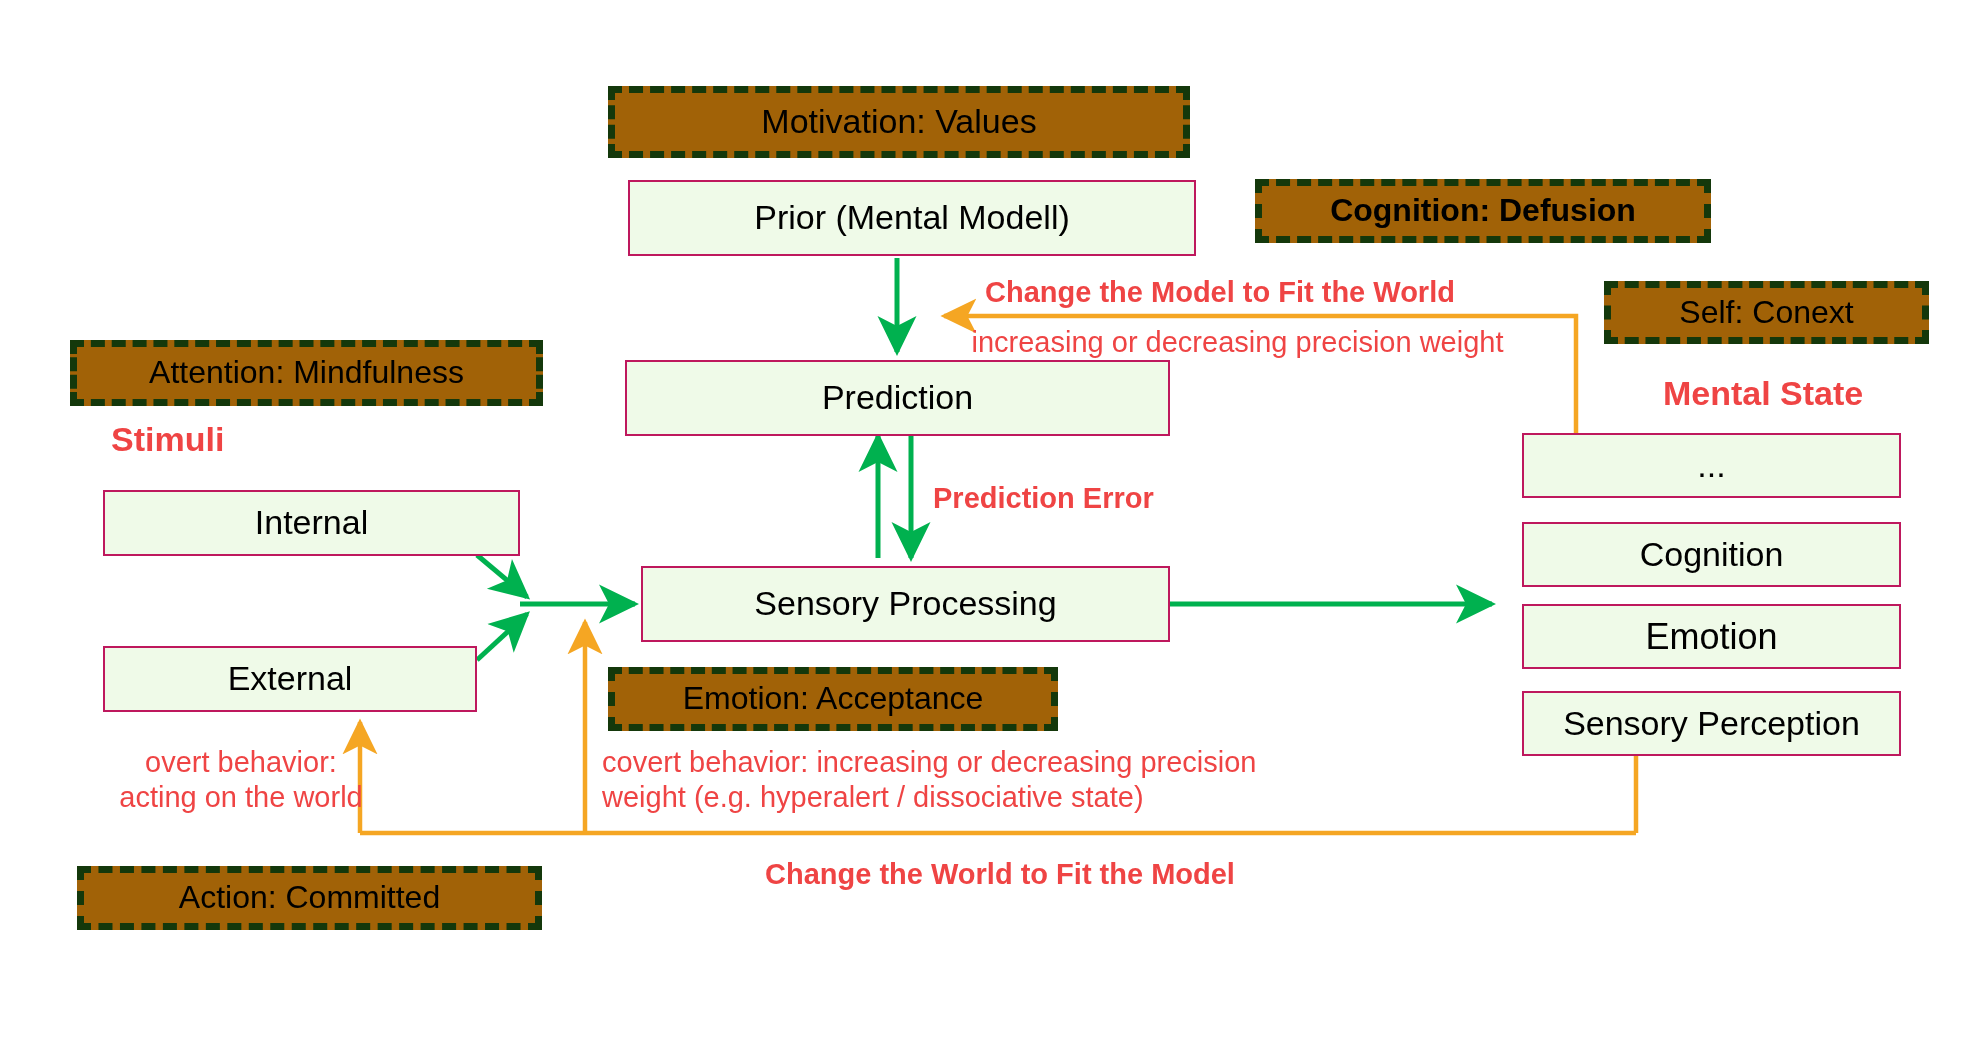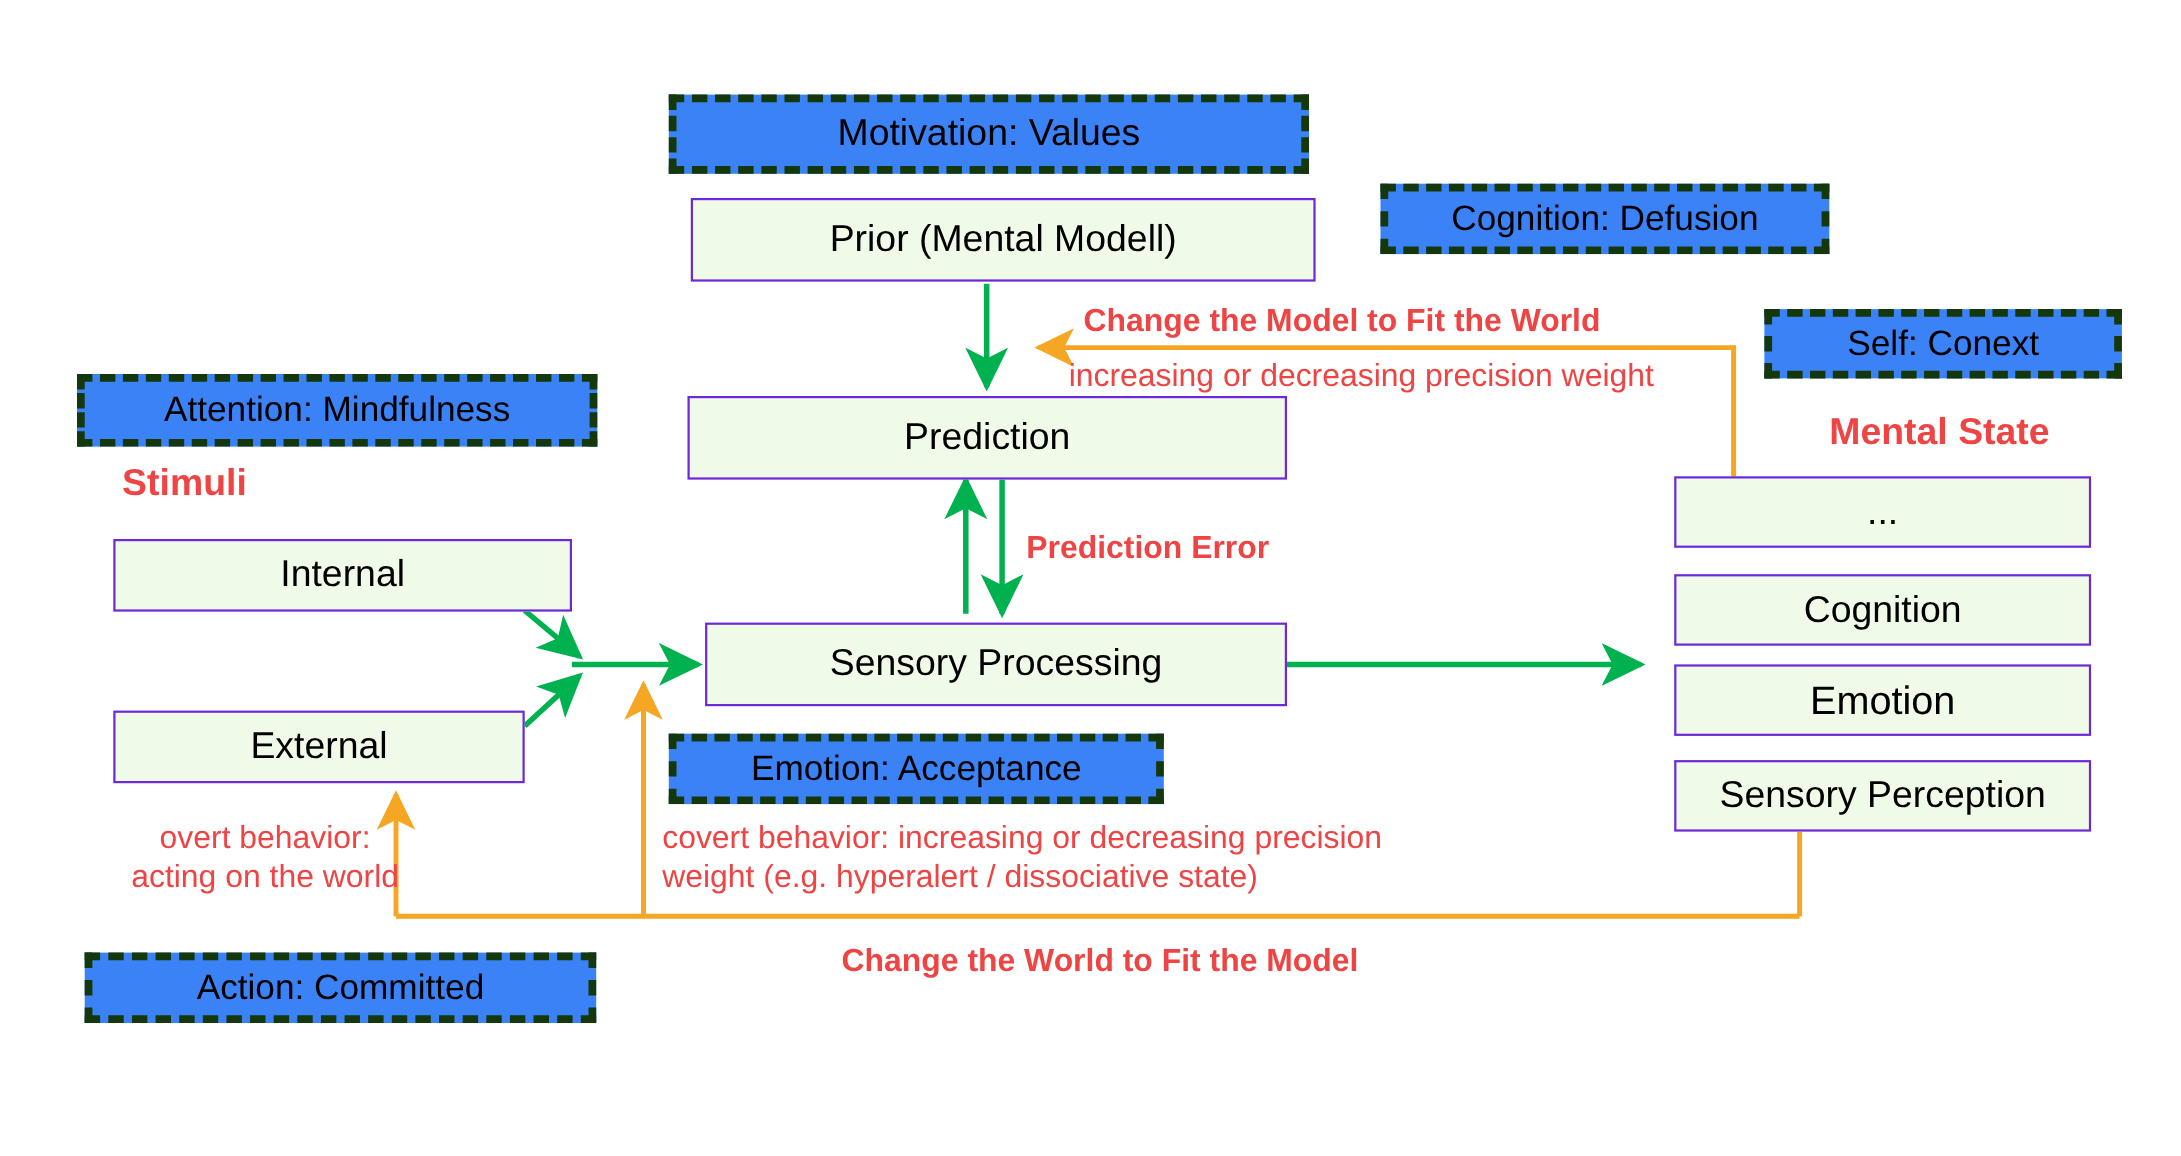--- a/index.html
+++ b/index.html
@@ -20,34 +20,34 @@
   }
   
   .box {
     position: absolute;
     box-sizing: border-box;
     display: flex;
     align-items: center;
     justify-content: center;
     text-align: center;
     background: #EFFAE8;
-    border: 2px solid #6d28d9;
+    border: 2px solid #be185d;
     color: #000000;
     font-weight: 400;
     line-height: 1.1;
     white-space: nowrap;
   }
   .dashbox {
     position: absolute;
     box-sizing: border-box;
     display: flex;
     align-items: center;
     justify-content: center;
     text-align: center;
-    background: #3b82f6;
+    background: #a16207;
     border: 7px dashed #14380B;
     color: #000000;
     line-height: 1.1;
     white-space: nowrap;
   }
   
   .txt {
     position: absolute;
     white-space: pre;
     color: #ef4444;
@@ -102,21 +102,21 @@
 
     <path d="M585,833 L585,622" fill="none" stroke="#F5A623" stroke-width="4.5" marker-end="url(#orgArrow)"></path>
 
     <path d="M360,833 L360,722" fill="none" stroke="#F5A623" stroke-width="4.5" marker-end="url(#orgArrow)"></path>
   </svg>
 
   <div class="dashbox" style="left:608px; top:86px; width:582px; height:72px; font-size:34px;">
     <span>Motivation: Values</span>
   </div>
 
-  <div class="dashbox" style="left:1255px; top:167px; width:408px; height:64px; font-size:32px;">
+  <div class="dashbox" style="left:1255px; top:179px; width:456px; height:64px; font-size:32px;font-weight:bold;">
     <span>Cognition: Defusion</span>
   </div>
 
   <div class="dashbox" style="left:1604px; top:281px; width:325px; height:63px; font-size:32px;">
     <span>Self: Conext</span>
   </div>
 
   <div class="dashbox" style="left:70px; top:340px; width:473px; height:66px; font-size:32px;">
     <span>Attention: Mindfulness</span>
   </div>

